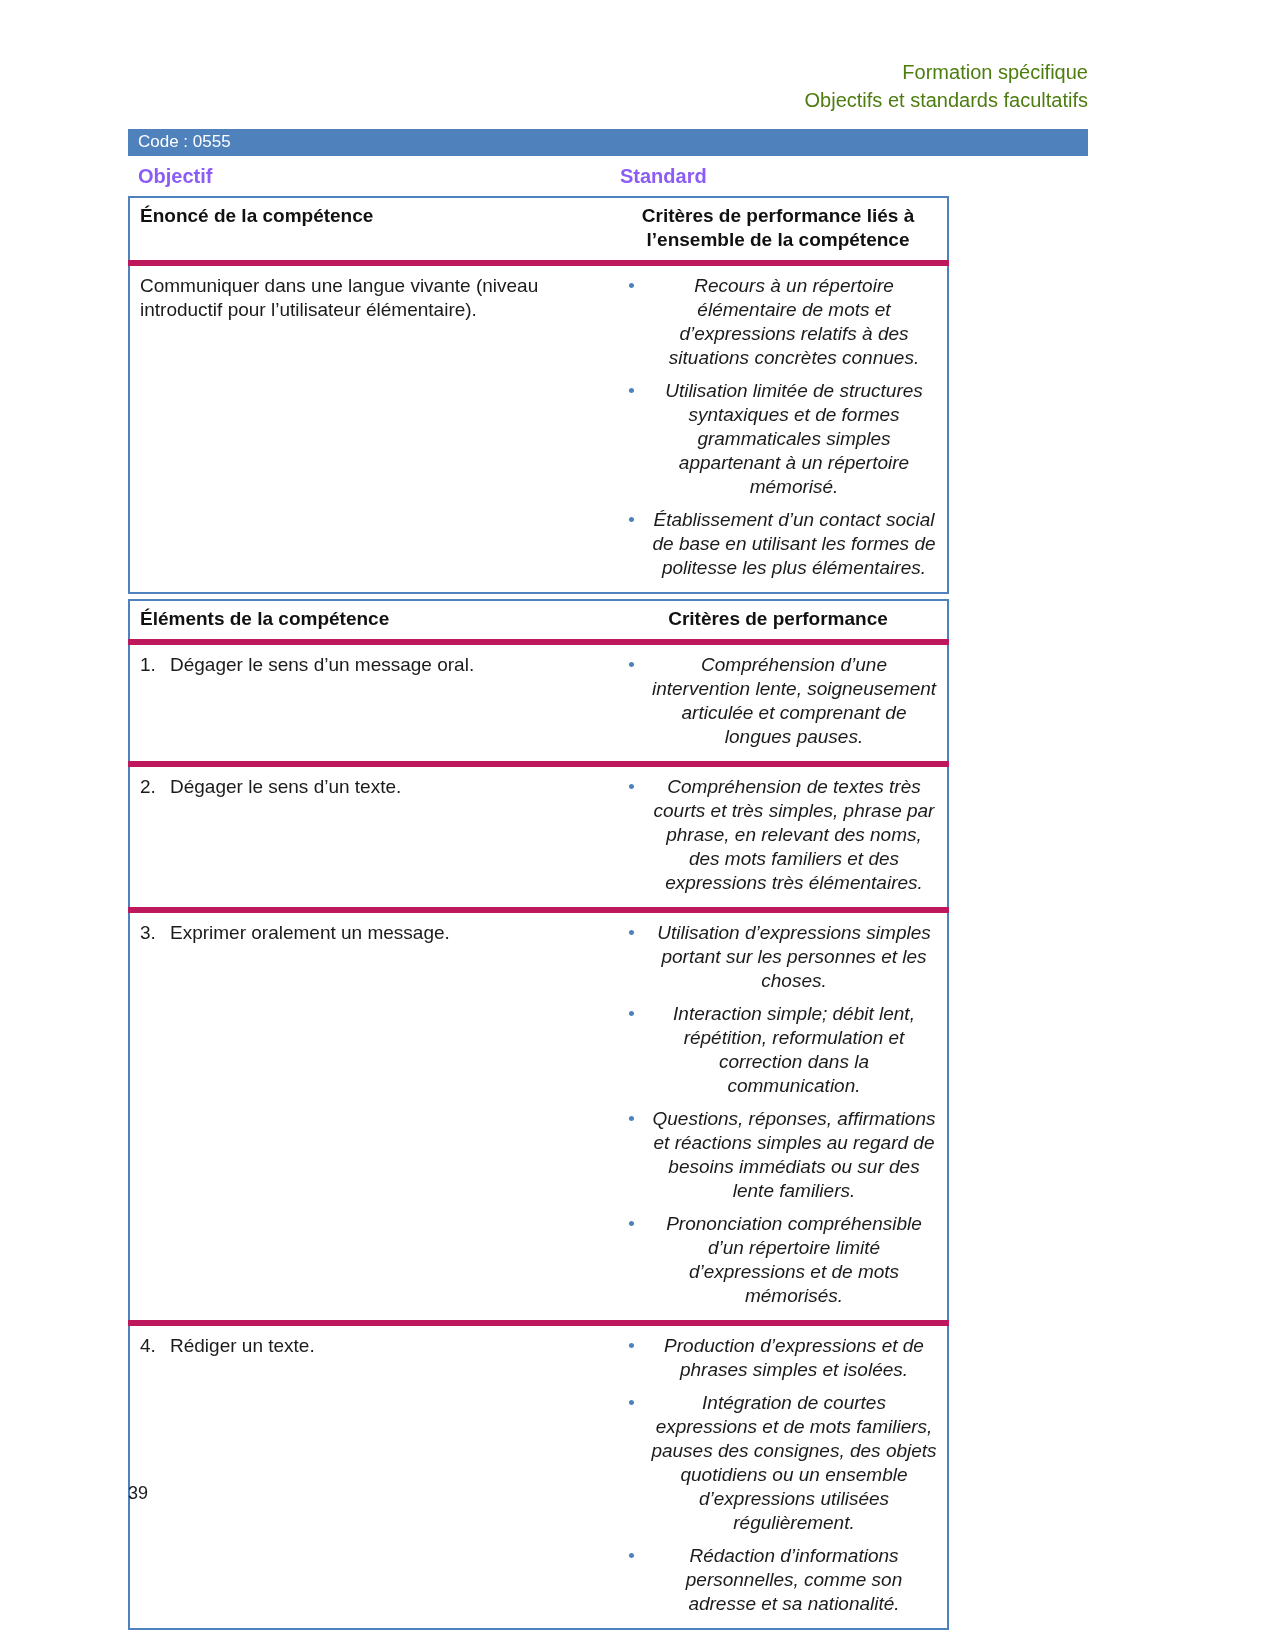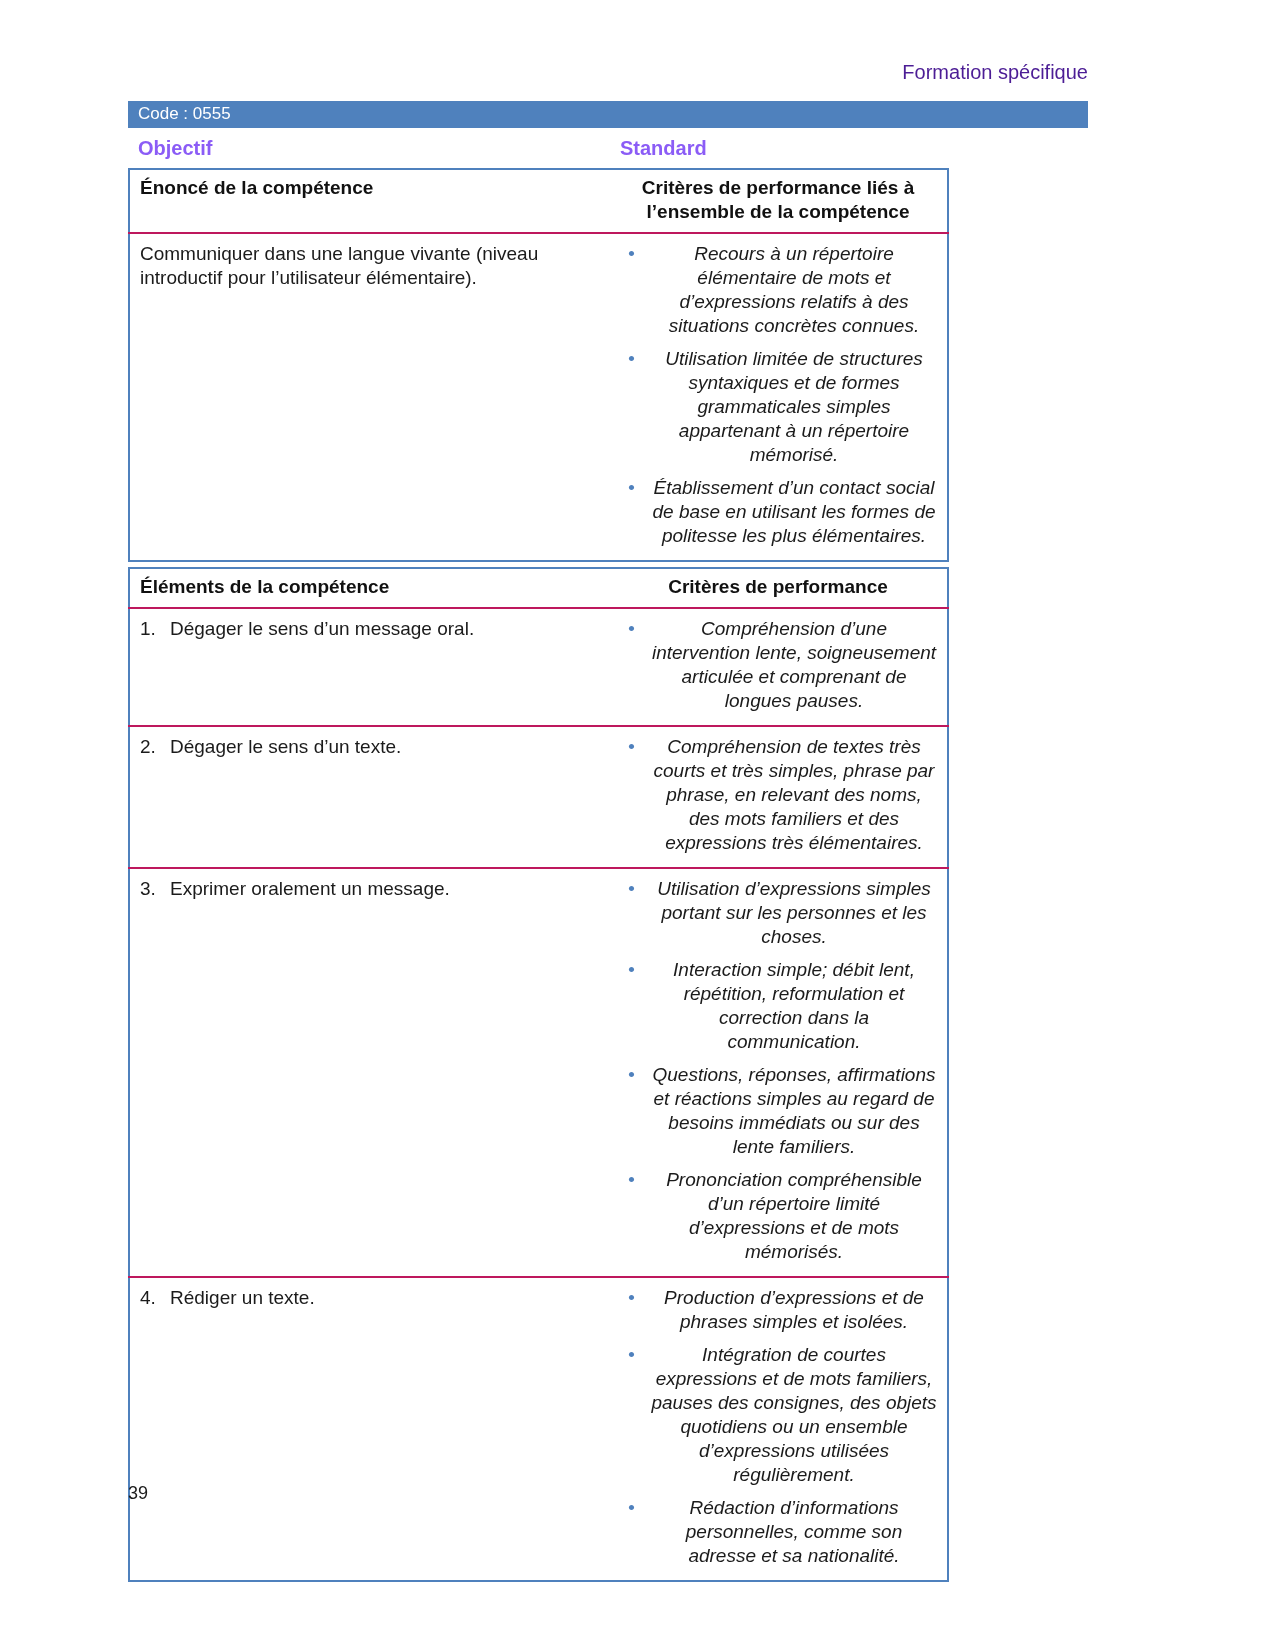--- a/index.html
+++ b/index.html
@@ -5,21 +5,21 @@
   * { box-sizing: border-box; }
   html, body { margin: 0; padding: 0; background: #ffffff; }
   .page {
     width: 1275px; height: 1650px; position: relative;
     background: #ffffff; color: #1b1b1b;
     font-family: "Liberation Sans", "DejaVu Sans", sans-serif;
     overflow: hidden;
   }
   .content { position: absolute; left: 128px; top: 0; width: 960px; }
 
-  .doc-header { padding-top: 58px; text-align: right; color: #4c1d95; font-size: 20px; line-height: 28px; }
+  .doc-header { padding-top: 58px; text-align: right; color: #4d7c0f; font-size: 20px; line-height: 28px; }
 
   .code-bar {
     margin-top: 15px; background: #4f81bd; color: #ffffff;
     text-align: left; font-size: 17px; line-height: 20px; padding: 3px 18px 4px 10px;
   }
 
   .col-headers { display: flex; margin-top: 9px; margin-bottom: 8px; font-weight: bold; font-size: 20px; color: #8b5cf6; }
   .col-headers .left { width: 478px; padding-left: 10px; }
   .col-headers .right { padding-left: 14px; }
 
@@ -27,21 +27,21 @@
     border-collapse: collapse; width: 821px; table-layout: fixed;
     border: 2px solid #4f81bd;
   }
   table.sec2 { margin-top: 5px; }
   .sec th, .sec td { vertical-align: top; font-size: 19px; line-height: 24px; }
   .sec th { text-align: left; font-weight: bold; padding: 6px 12px 8px 10px; color: #111; }
   .sec td.cl { padding: 8px 16px 10px 10px; }
   .sec td.cr, .sec th.cr { padding-left: 14px; text-align: center; }
   .sec td.cr { padding-top: 8px; padding-right: 10px; padding-bottom: 10px; }
   .sec .cl { width: 478px; }
-  .sec tbody tr > td { border-top: 2px solid #be185d; }
+  .sec tbody tr > td { border-top: 6px solid #be185d; }
 
   ul.bullets { list-style: none; margin: 0; padding: 0; }
   ul.bullets li { position: relative; padding-left: 30px; margin: 0 0 9px 0; font-style: italic; }
   ul.bullets li:last-child { margin-bottom: 2px; }
   ul.bullets li::before {
     content: "\2022"; position: absolute; left: 7px; top: 0;
     color: #4f81bd; font-size: 19px;
   }
 
   .numrow { display: flex; }
@@ -54,20 +54,21 @@
   }
 </style>
 </head>
 <body>
 
 <div class="page">
   <div class="content">
 
     <div class="doc-header">
       <div>Formation spécifique</div>
+      <div>Objectifs et standards facultatifs</div>
     </div>
 
     <div class="code-bar">
       <span>Code : 0555</span>
     </div>
 
     <div class="col-headers">
       <div class="left">Objectif</div>
       <div class="right">Standard</div>
     </div>

